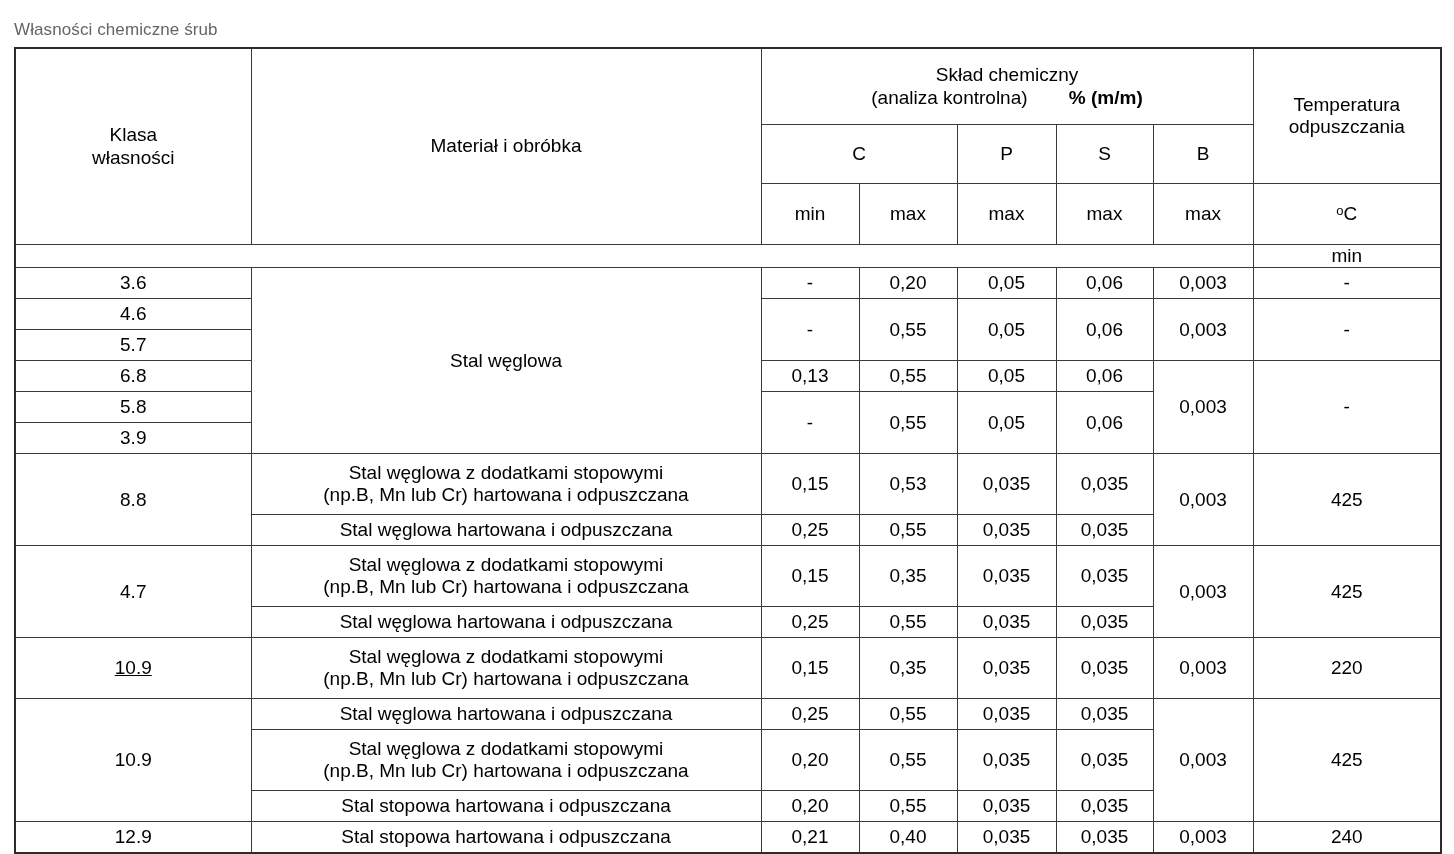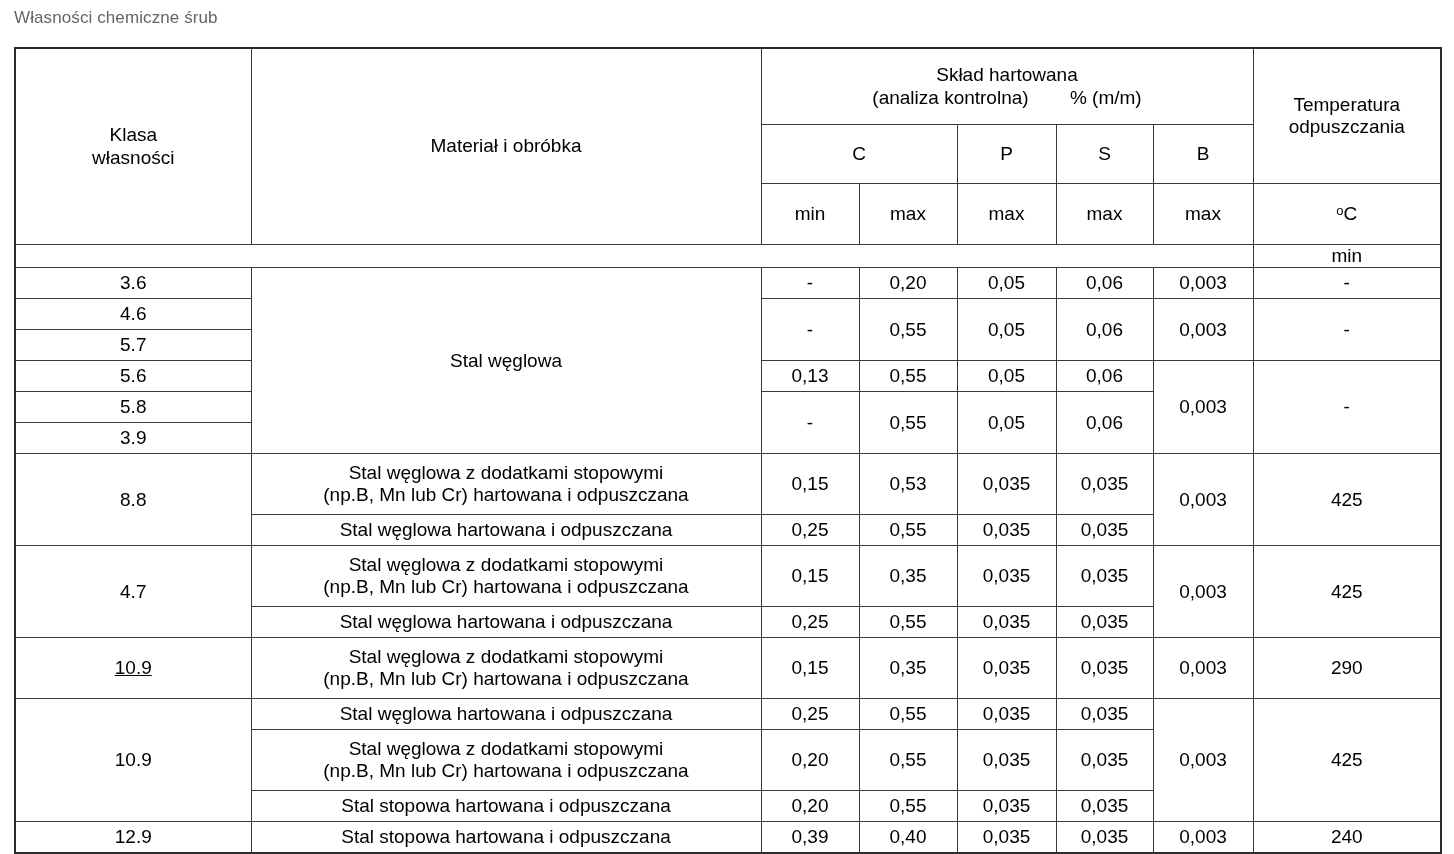--- a/index.html
+++ b/index.html
@@ -5,21 +5,21 @@
   html,body{margin:0;padding:0;}
   body{
     width:1454px; height:854px;
     background:#ffffff;
     font-family:"Liberation Sans", sans-serif;
     color:#000;
     overflow:hidden;
   }
   #page-title{
     position:absolute;
-    left:14px; top:8px;
+    left:14px; top:20px;
     font-size:17px;
     font-weight:400;
     color:#63656a;
     letter-spacing:0.1px;
     white-space:nowrap;
   }
   #table-wrap{
     position:absolute;
     left:14px; top:47px;
     width:1426px;
@@ -49,21 +49,21 @@
     font-size:20px;
   }
   th.hdr-sub{
     font-weight:700;
     font-size:20px;
   }
   th.hdr-minmax{
     font-weight:400;
     font-size:19px;
   }
-  .reg{ font-weight:400;margin-left:36px; }
+  .reg{ font-weight:700;margin-left:36px; }
   td.klasa{
     font-weight:700;
     font-size:19px;
   }
   td.klasa .ul{ text-decoration:underline; }
   td.mat{
     font-size:19px;
     font-weight:400;
     text-align:center;
     line-height:1.2;
@@ -102,21 +102,21 @@
         <col class="c-t">
   </colgroup>
   <thead>
     <tr>
       <th rowspan="3" class="hdr-main">
         <span>Klasa</span><br>
         <span>własności</span>
       </th>
       <th rowspan="3" class="hdr-main">Materiał i obróbka</th>
       <th colspan="5" class="hdr-main h-top">
-        <span>Skład hartowana</span><br>
+        <span>Skład chemiczny</span><br>
         <span>(analiza kontrolna)</span><span> </span><span class="reg">% (m/m)</span>
       </th>
       <th rowspan="2" class="hdr-main">
         <span>Temperatura</span><br>
         <span>odpuszczania</span>
       </th>
     </tr>
     <tr>
       <th colspan="2" class="hdr-sub h-el">C</th>
       <th class="hdr-sub">P</th>
@@ -162,21 +162,21 @@
       <td class="num" rowspan="2">0,05</td>
       <td class="num" rowspan="2">0,06</td>
       <td class="num" rowspan="2">0,003</td>
       <td class="num" rowspan="2">-</td>
     </tr>
     <tr class="r1">
       <td class="klasa">5.7</td>
     </tr>
 
     <tr class="r1">
-      <td class="klasa">5.6</td>
+      <td class="klasa">6.8</td>
       <td class="num">0,13</td>
       <td class="num">0,55</td>
       <td class="num">0,05</td>
       <td class="num">0,06</td>
       <td class="num" rowspan="3">0,003</td>
       <td class="num" rowspan="3">-</td>
     </tr>
 
     <tr class="r1">
       <td class="klasa">5.8</td>
@@ -235,21 +235,21 @@
       <td class="klasa"><span class="ul">10.9</span></td>
       <td class="mat">
         <span>Stal węglowa z dodatkami stopowymi</span><br>
         <span>(np.B, Mn lub Cr) hartowana i odpuszczana</span>
       </td>
       <td class="num">0,15</td>
       <td class="num">0,35</td>
       <td class="num">0,035</td>
       <td class="num">0,035</td>
       <td class="num">0,003</td>
-      <td class="num">290</td>
+      <td class="num">220</td>
     </tr>
 
     <tr class="r1">
       <td class="klasa" rowspan="3">10.9</td>
       <td class="mat">Stal węglowa hartowana i odpuszczana</td>
       <td class="num">0,25</td>
       <td class="num">0,55</td>
       <td class="num">0,035</td>
       <td class="num">0,035</td>
       <td class="num" rowspan="3">0,003</td>
@@ -269,21 +269,21 @@
       <td class="mat">Stal stopowa hartowana i odpuszczana</td>
       <td class="num">0,20</td>
       <td class="num">0,55</td>
       <td class="num">0,035</td>
       <td class="num">0,035</td>
     </tr>
 
     <tr class="r1">
       <td class="klasa">12.9</td>
       <td class="mat">Stal stopowa hartowana i odpuszczana</td>
-      <td class="num">0,39</td>
+      <td class="num">0,21</td>
       <td class="num">0,40</td>
       <td class="num">0,035</td>
       <td class="num">0,035</td>
       <td class="num">0,003</td>
       <td class="num">240</td>
     </tr>
 
   </tbody>
 </table>
 </div>

